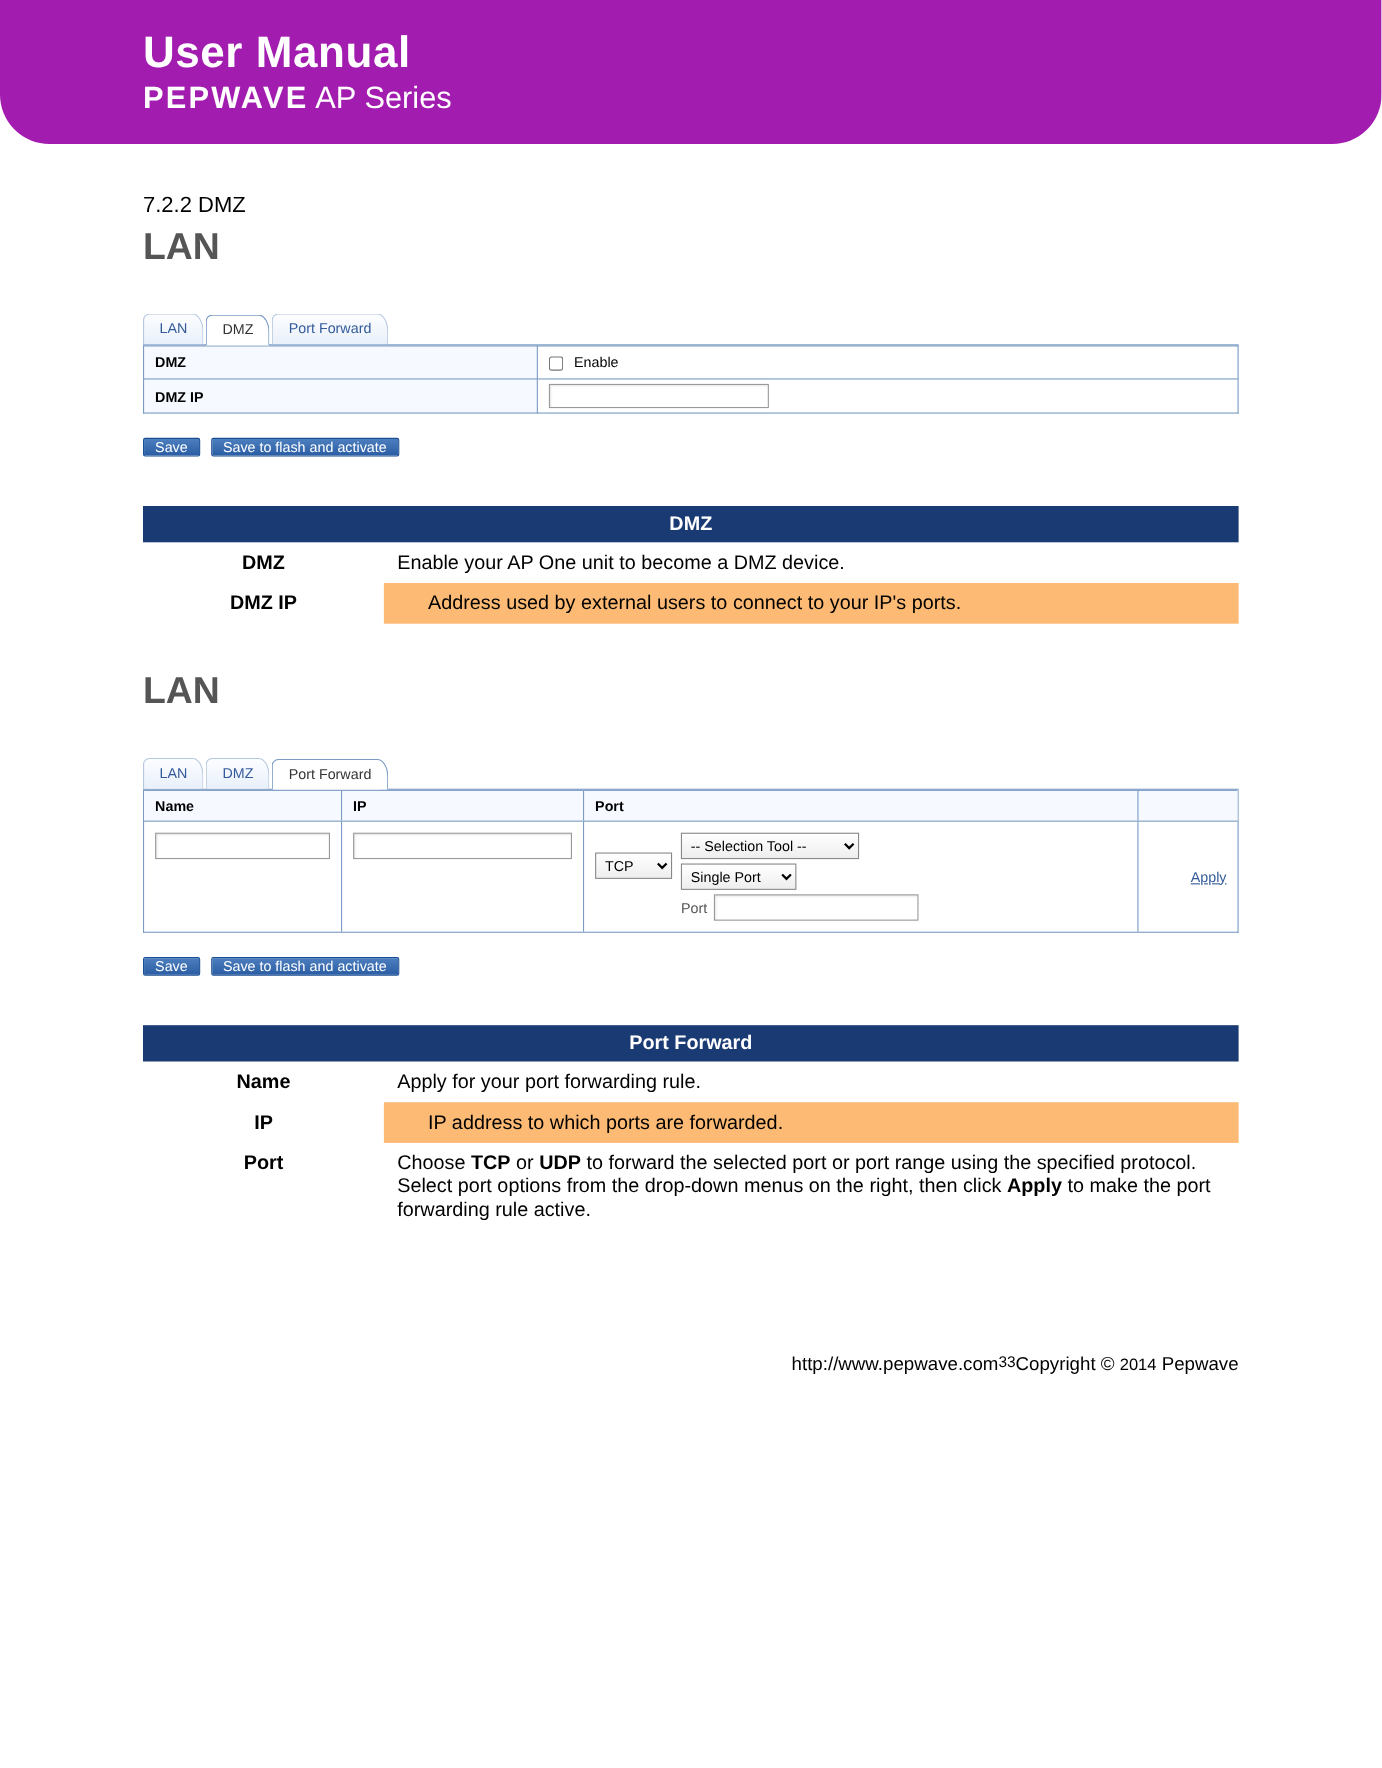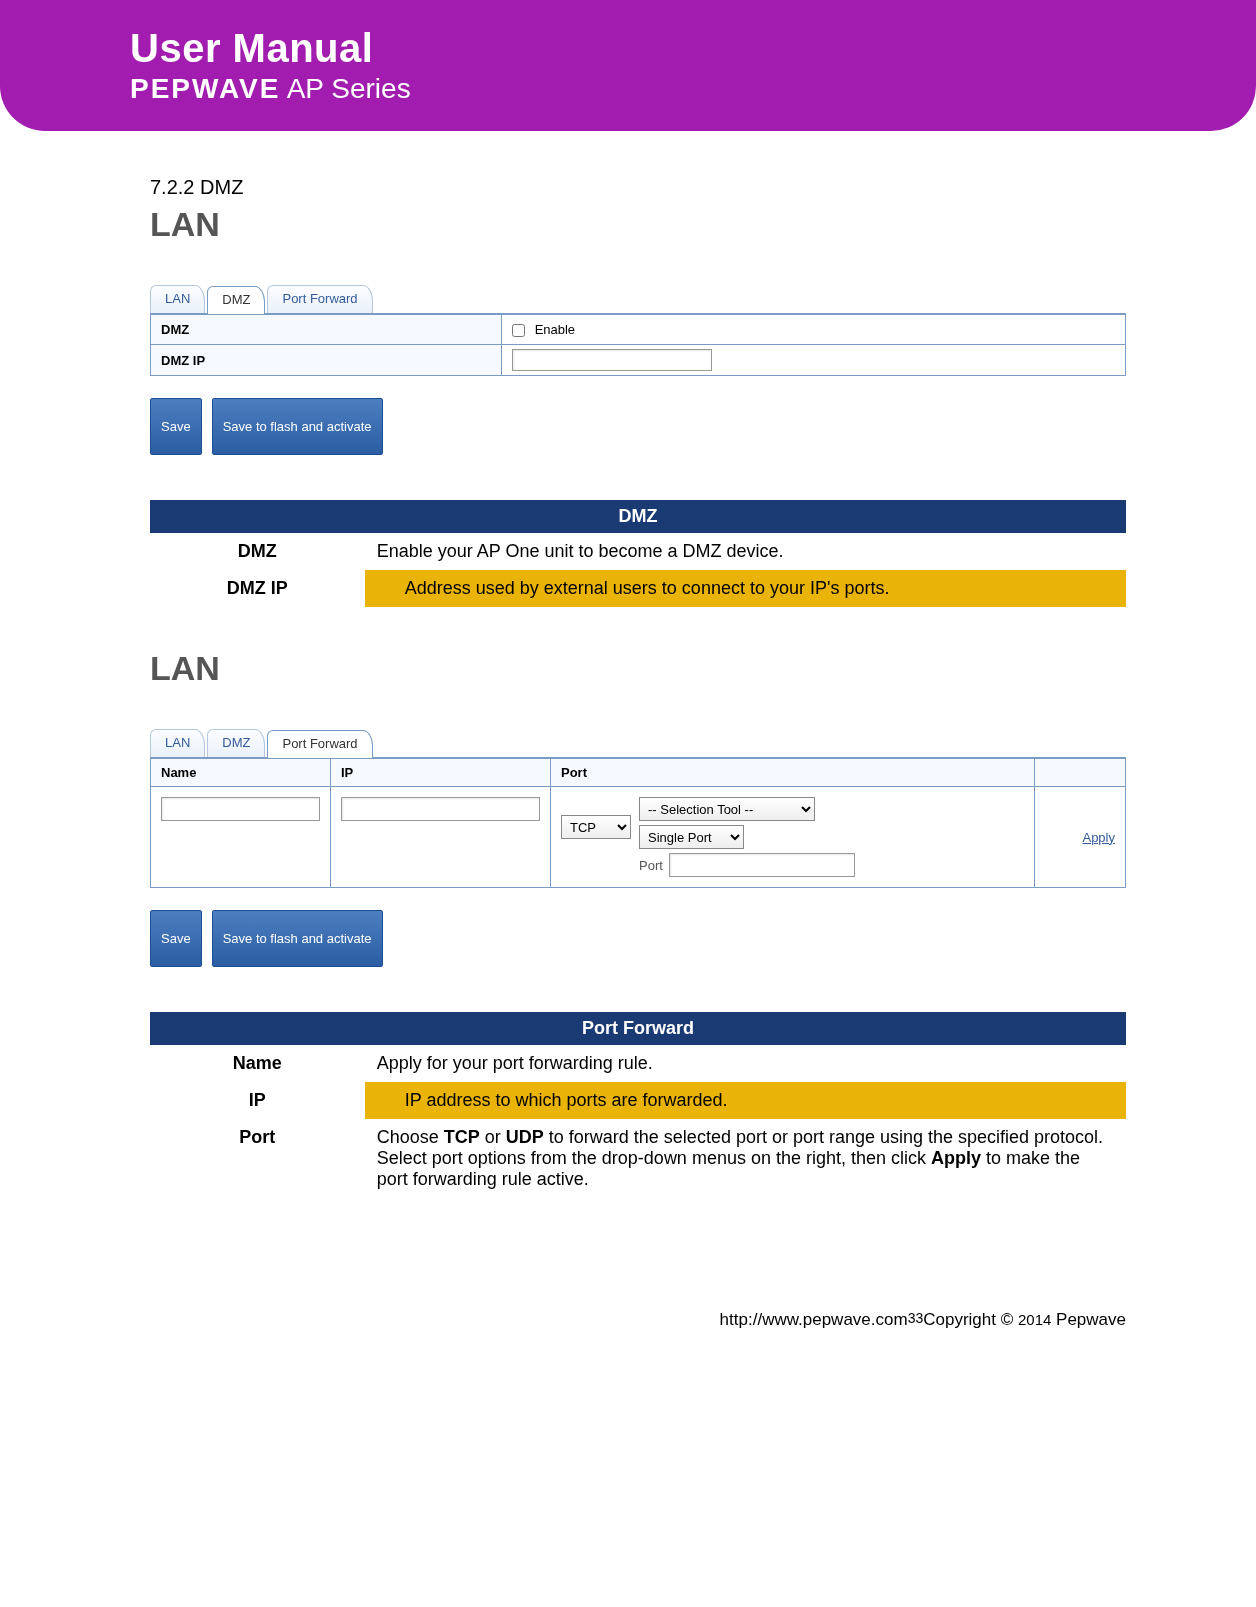--- a/index.html
+++ b/index.html
@@ -26,21 +26,20 @@
     letter-spacing: 0.5px;
     margin-bottom: 2px;
   }
   .page-header .brand {
     font-size: 28px;
     font-weight: 300;
   }
   .page-header .brand .bold { font-weight: 700; letter-spacing: 2px; }
   .content {
     padding: 0 130px 30px 130px;
-    margin-left: 20px;
   }
   .section-num {
     font-size: 20px;
     margin-bottom: 6px;
   }
   .lan-title {
     font-family: "Segoe UI", Tahoma, sans-serif;
     font-size: 34px;
     font-weight: 600;
     color: #555;
@@ -157,41 +156,41 @@
     color: #555;
   }
   select {
     border: 1px solid #888;
     background: linear-gradient(#fff,#eee);
     font-size: 13px;
     height: 24px;
     padding: 1px 4px;
   }
   .sel-proto { width: 70px; margin-top: 18px;}
-  .sel-tool { width: 176px; }
+  .sel-tool { width: 162px; }
   .sel-single { width: 105px; }
   .port-num {
     border: 1px solid #999;
     box-shadow: inset 1px 1px 2px rgba(0,0,0,0.1);
     width: 55px; height: 22px; font-size: 13px; padding: 1px 3px;
   }
   .apply-link {
     color: #335b9a;
     text-decoration: underline;
     font-size: 13px;
     cursor: pointer;
   }
 
   
   .btn-row { display: flex; gap: 10px; margin-bottom: 45px; }
   .btn {
     display: inline-block;
     color: #fff;
     font-size: 13px;
-    padding: 20px 10px;
+    padding: 0 10px;
     border: 1px solid #1b4e94;
     border-radius: 2px;
     background: linear-gradient(#4d7fbf, #2a5da3);
     cursor: pointer;
     text-align: center;
   }
 
   
   .ref-table {
     width: 100%;
@@ -209,21 +208,21 @@
   .ref-table td {
     padding: 8px 12px;
     font-size: 18px;
     vertical-align: top;
   }
   .ref-table td.key {
     width: 22%;
     font-weight: 700;
     text-align: center;
   }
-  .ref-table tbody tr.alt td.desc { background: #eab308; padding-left: 40px; }
+  .ref-table tbody tr.alt td.desc { background: #fdba74; padding-left: 40px; }
   .ref-table .desc b { font-weight: 700; }
 
   
   .page-footer {
     display: flex;
     justify-content: flex-end;
     font-size: 17px;
     padding: 40px 130px 30px 130px;
     color: #000;
   }

